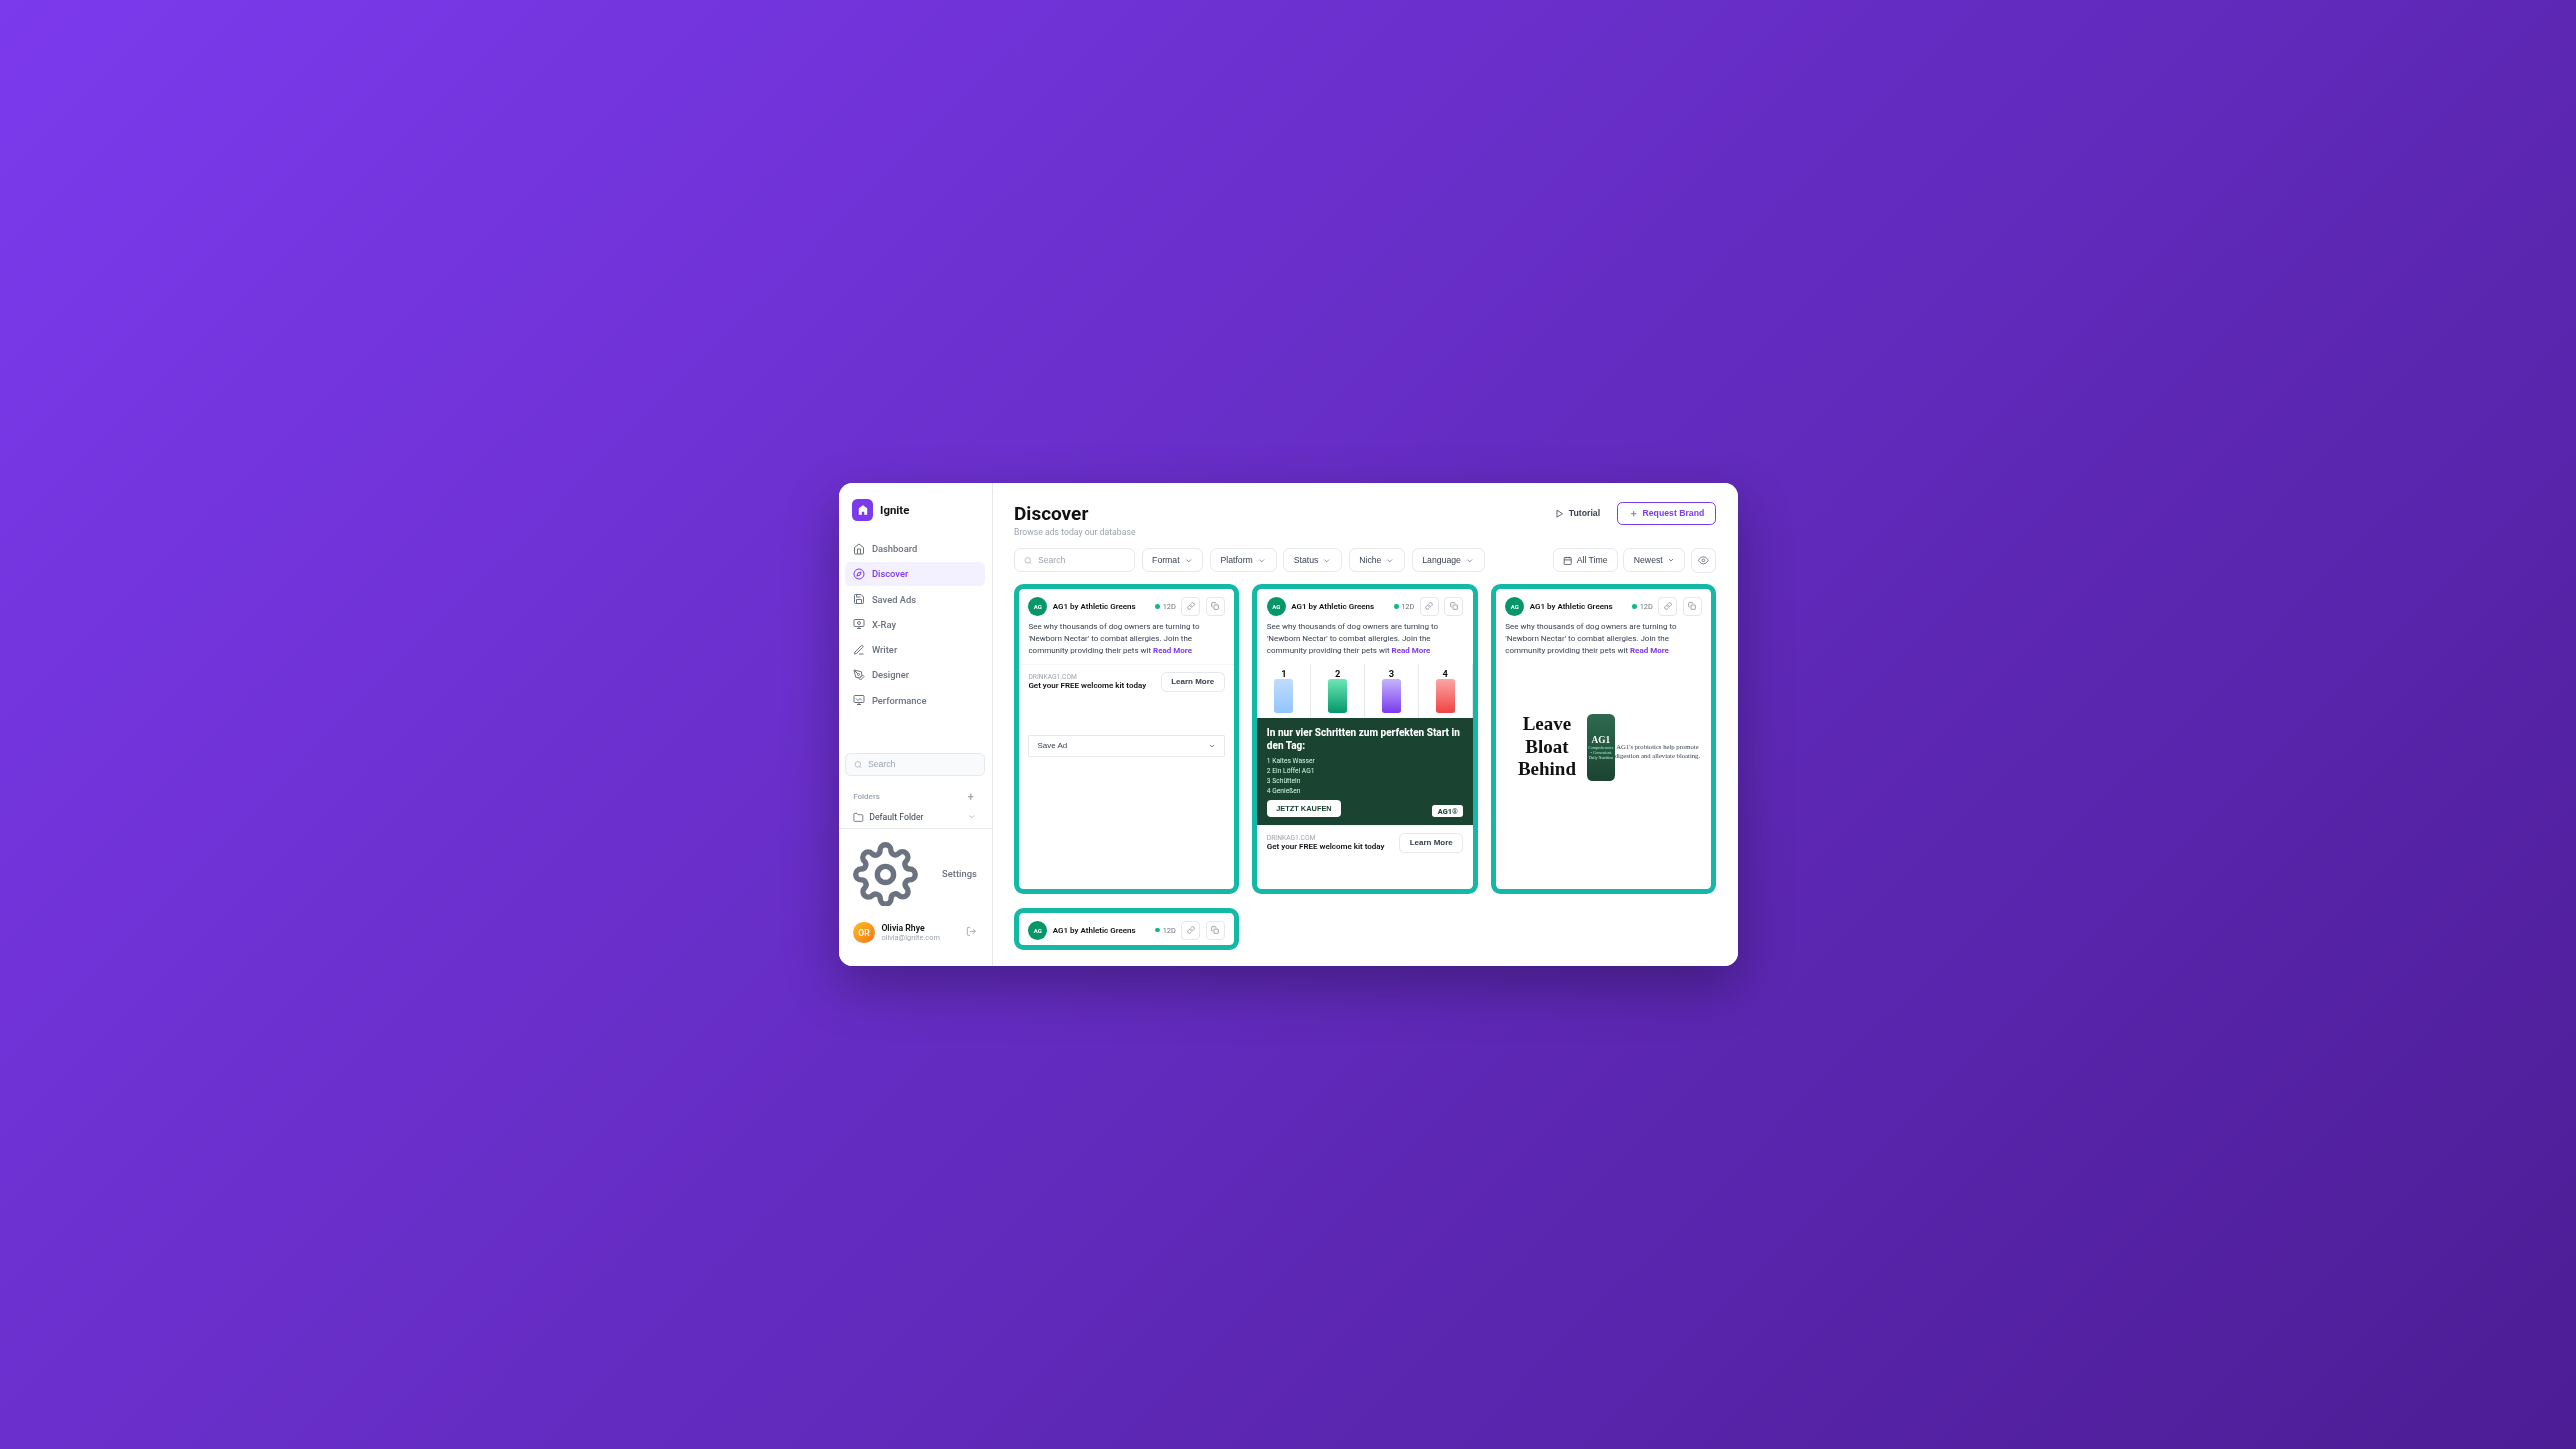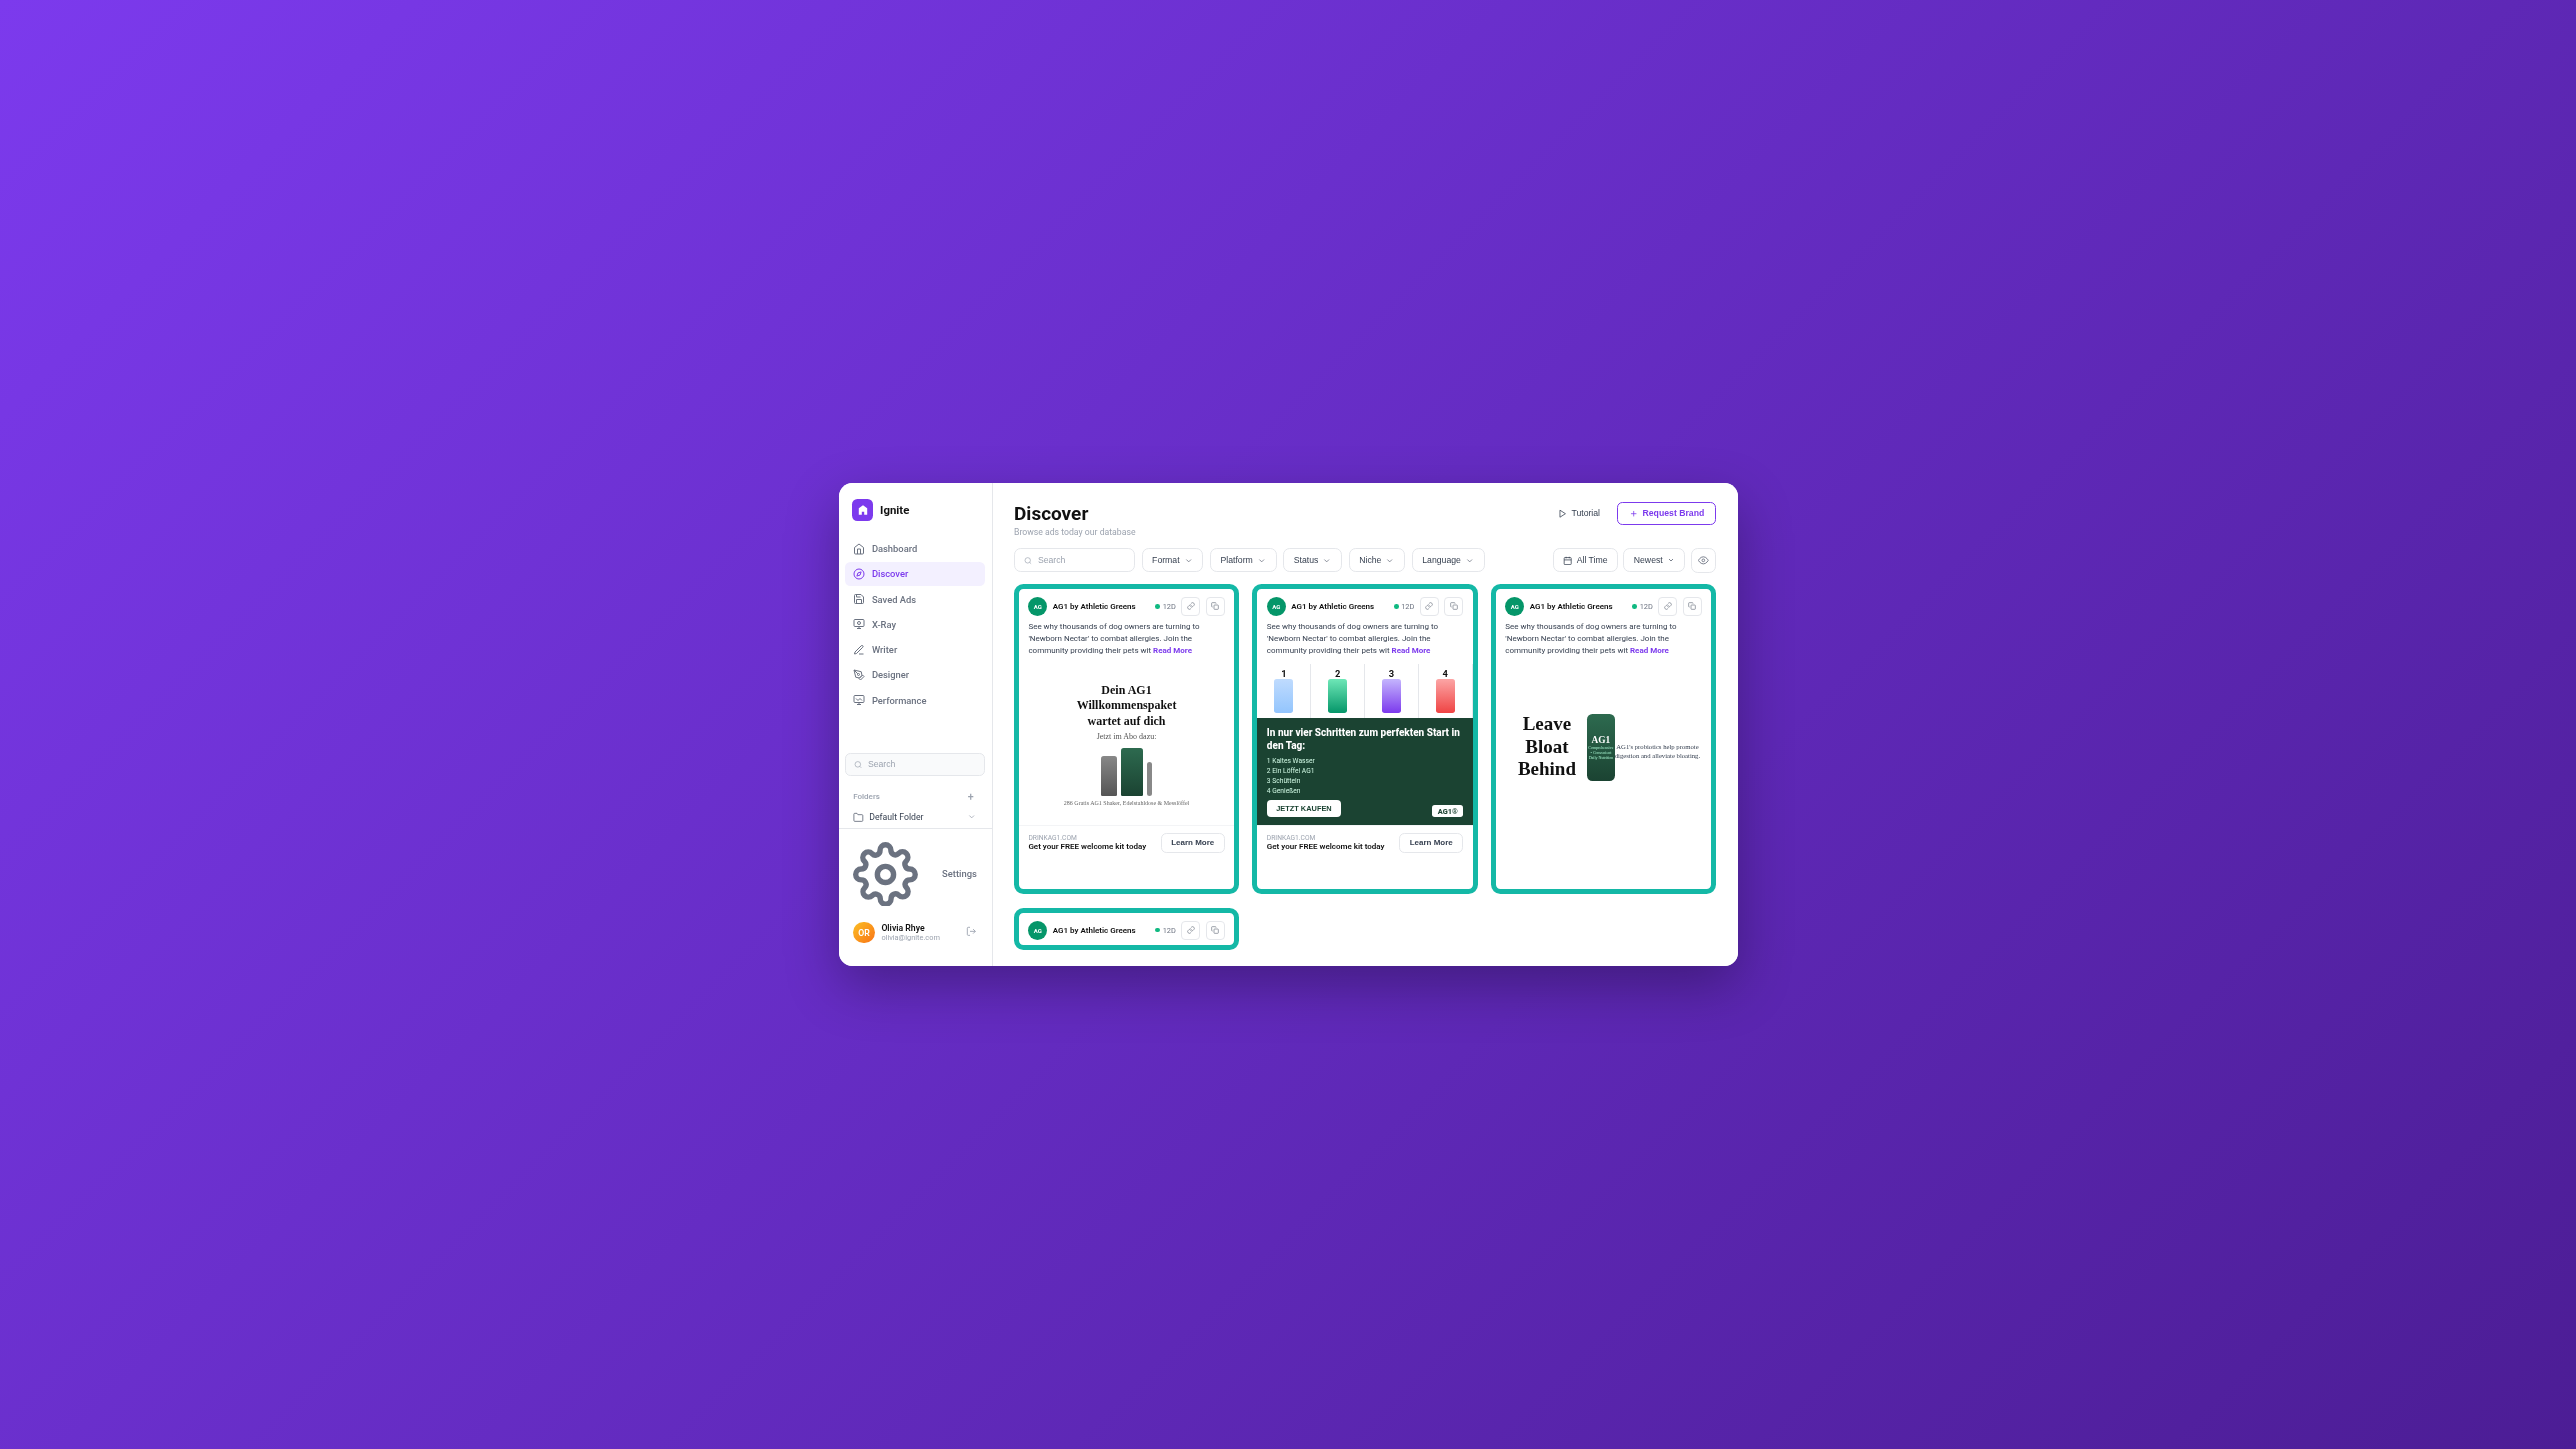--- a/index.html
+++ b/index.html
@@ -193,21 +193,21 @@
       display: flex;
       align-items: center;
       gap: 4px;
       padding: 5.4px 10.7px;
       border: none;
       background: transparent;
       font-size: 8.7px;
       color: #374151;
       cursor: pointer;
       border-radius: 5.4px;
-      font-weight: 400;
+      font-weight: 700;
       text-align: right;
     }
     .request-brand-btn {
       display: flex;
       align-items: center;
       gap: 4px;
       padding: 5.4px 10.7px;
       border: 1px solid #7c3aed;
       background: transparent;
       font-size: 8.7px;
@@ -812,30 +812,20 @@
                   <path d="M5 15H4a2 2 0 01-2-2V4a2 2 0 012-2h9a2 2 0 012 2v1"></path>
               </svg>
             </div>
           </div>
         </div>
         <div class="card-text">
           <span>See why thousands of dog owners are turning to 'Newborn Nectar' to combat allergies. Join the community providing their pets wit</span>
           <span class="read-more">Read More</span>
         </div>
 
-        <div class="card1-img">
-          <div class="card1-headline">Dein AG1<br>Willkommenspaket<br>wartet auf dich</div>
-          <div class="card1-sub">Jetzt im Abo dazu:</div>
-          <div class="card1-products">
-            <div class="product-bottle"></div>
-            <div class="product-bottle green"></div>
-            <div class="product-spoon"></div>
-          </div>
-          <div class="card1-caption">286 Gratis AG1 Shaker, Edelstahldose &amp; Messlöffel</div>
-        </div>
         <div class="card-footer">
           <div class="cta-row">
             <div>
               <div class="cta-domain">DRINKAG1.COM</div>
               <div class="cta-text">Get your FREE welcome kit today</div>
             </div>
             <button class="learn-more-btn">Learn More</button>
           </div>
           <button class="save-ad-btn">
             <span>Save Ad</span>

